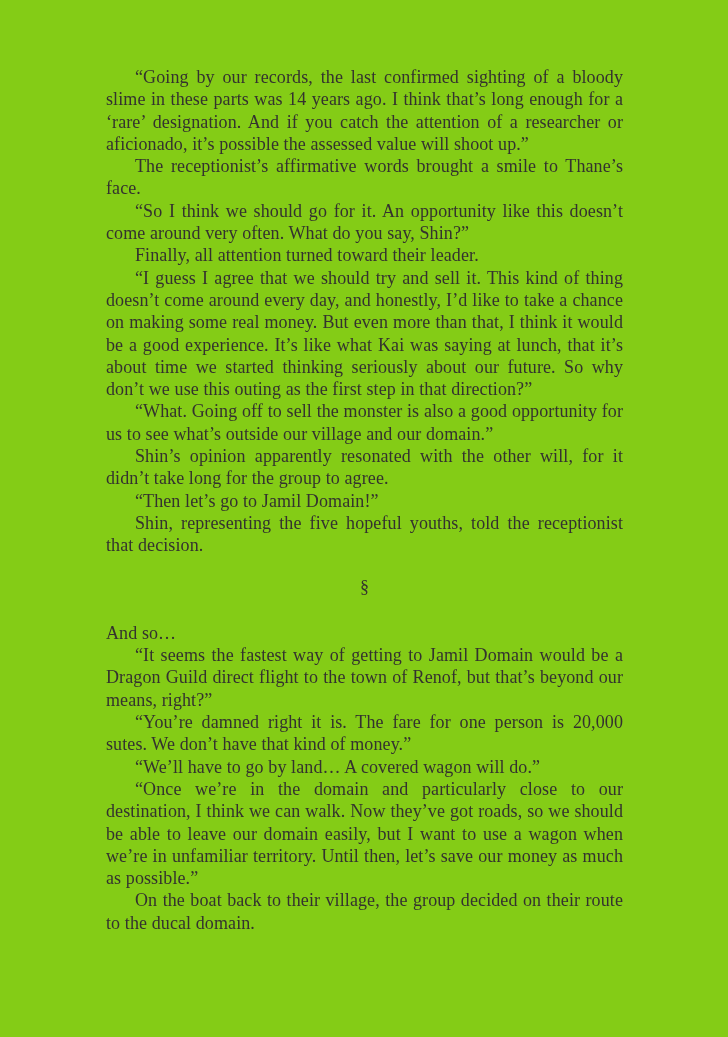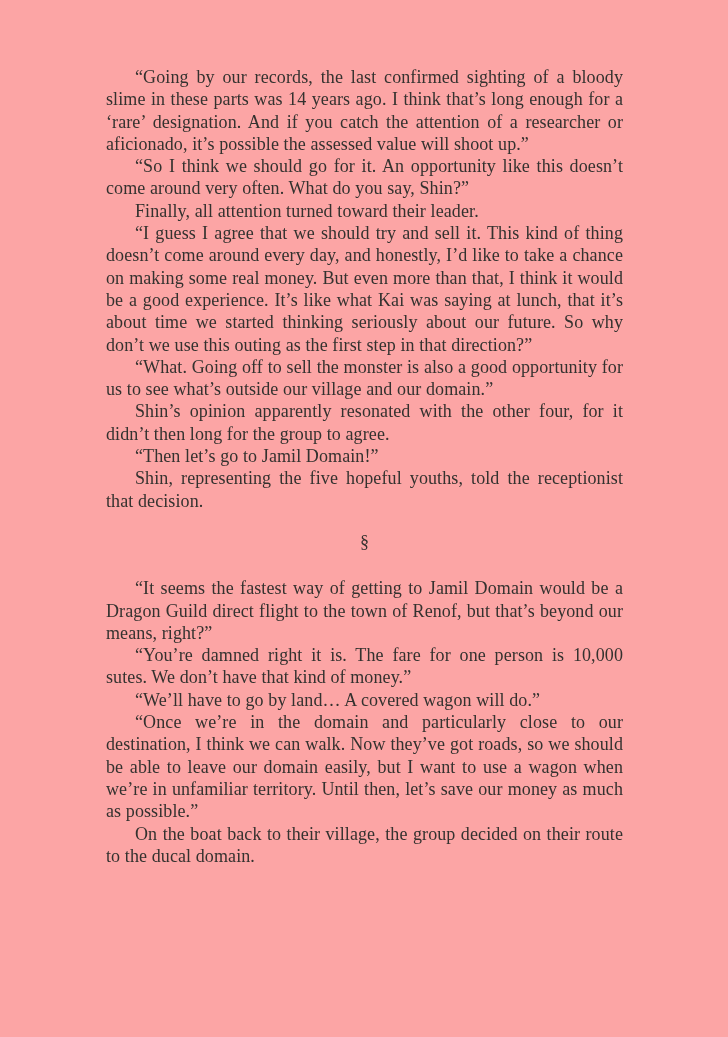--- a/index.html
+++ b/index.html
@@ -5,21 +5,21 @@
   html, body {
     margin: 0;
     padding: 0;
     background: #ffffff;
     font-family: "Liberation Serif", "DejaVu Serif", serif;
   }
   .page {
     position: relative;
     width: 728px;
     height: 1037px;
-    background: #fca5a5;
+    background: #84cc16;
     overflow: hidden;
   }
   .text-block {
     position: absolute;
     left: 106px;
     top: 66px;
     width: 517px;
     color: #34322f;
     font-size: 18px;
     line-height: 22.3px;
@@ -42,29 +42,31 @@
     font-size: 18px;
     line-height: 22.3px;
   }
 </style>
 </head>
 <body>
 
 <div class="page">
   <div class="text-block">
     <p>“Going by our records, the last confirmed sighting of a bloody slime in these parts was 14 years ago. I think that’s long enough for a ‘rare’ designation. And if you catch the attention of a researcher or aficionado, it’s possible the assessed value will shoot up.”</p>
+    <p>The receptionist’s affirmative words brought a smile to Thane’s face.</p>
     <p>“So I think we should go for it. An opportunity like this doesn’t come around very often. What do you say, Shin?”</p>
     <p>Finally, all attention turned toward their leader.</p>
     <p>“I guess I agree that we should try and sell it. This kind of thing doesn’t come around every day, and honestly, I’d like to take a chance on making some real money. But even more than that, I think it would be a good experience. It’s like what Kai was saying at lunch, that it’s about time we started thinking seriously about our future. So why don’t we use this outing as the first step in that direction?”</p>
     <p>“What. Going off to sell the monster is also a good opportunity for us to see what’s outside our village and our domain.”</p>
-    <p>Shin’s opinion apparently resonated with the other four, for it didn’t then long for the group to agree.</p>
+    <p>Shin’s opinion apparently resonated with the other will, for it didn’t take long for the group to agree.</p>
     <p>“Then let’s go to Jamil Domain!”</p>
     <p>Shin, representing the five hopeful youths, told the receptionist that decision.</p>
 
     <div class="section-break">§</div>
 
+    <p class="noindent">And so…</p>
     <p>“It seems the fastest way of getting to Jamil Domain would be a Dragon Guild direct flight to the town of Renof, but that’s beyond our means, right?”</p>
-    <p>“You’re damned right it is. The fare for one person is 10,000 sutes. We don’t have that kind of money.”</p>
+    <p>“You’re damned right it is. The fare for one person is 20,000 sutes. We don’t have that kind of money.”</p>
     <p>“We’ll have to go by land… A covered wagon will do.”</p>
     <p>“Once we’re in the domain and particularly close to our destination, I think we can walk. Now they’ve got roads, so we should be able to leave our domain easily, but I want to use a wagon when we’re in unfamiliar territory. Until then, let’s save our money as much as possible.”</p>
     <p>On the boat back to their village, the group decided on their route to the ducal domain.</p>
   </div>
 </div>
 
 </body></html>

